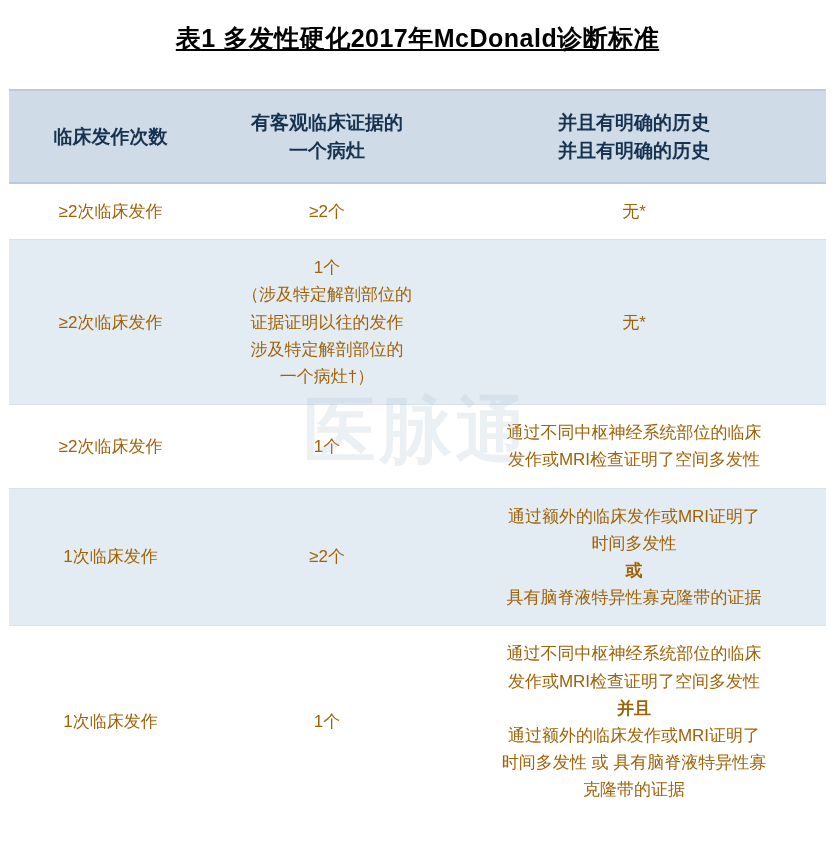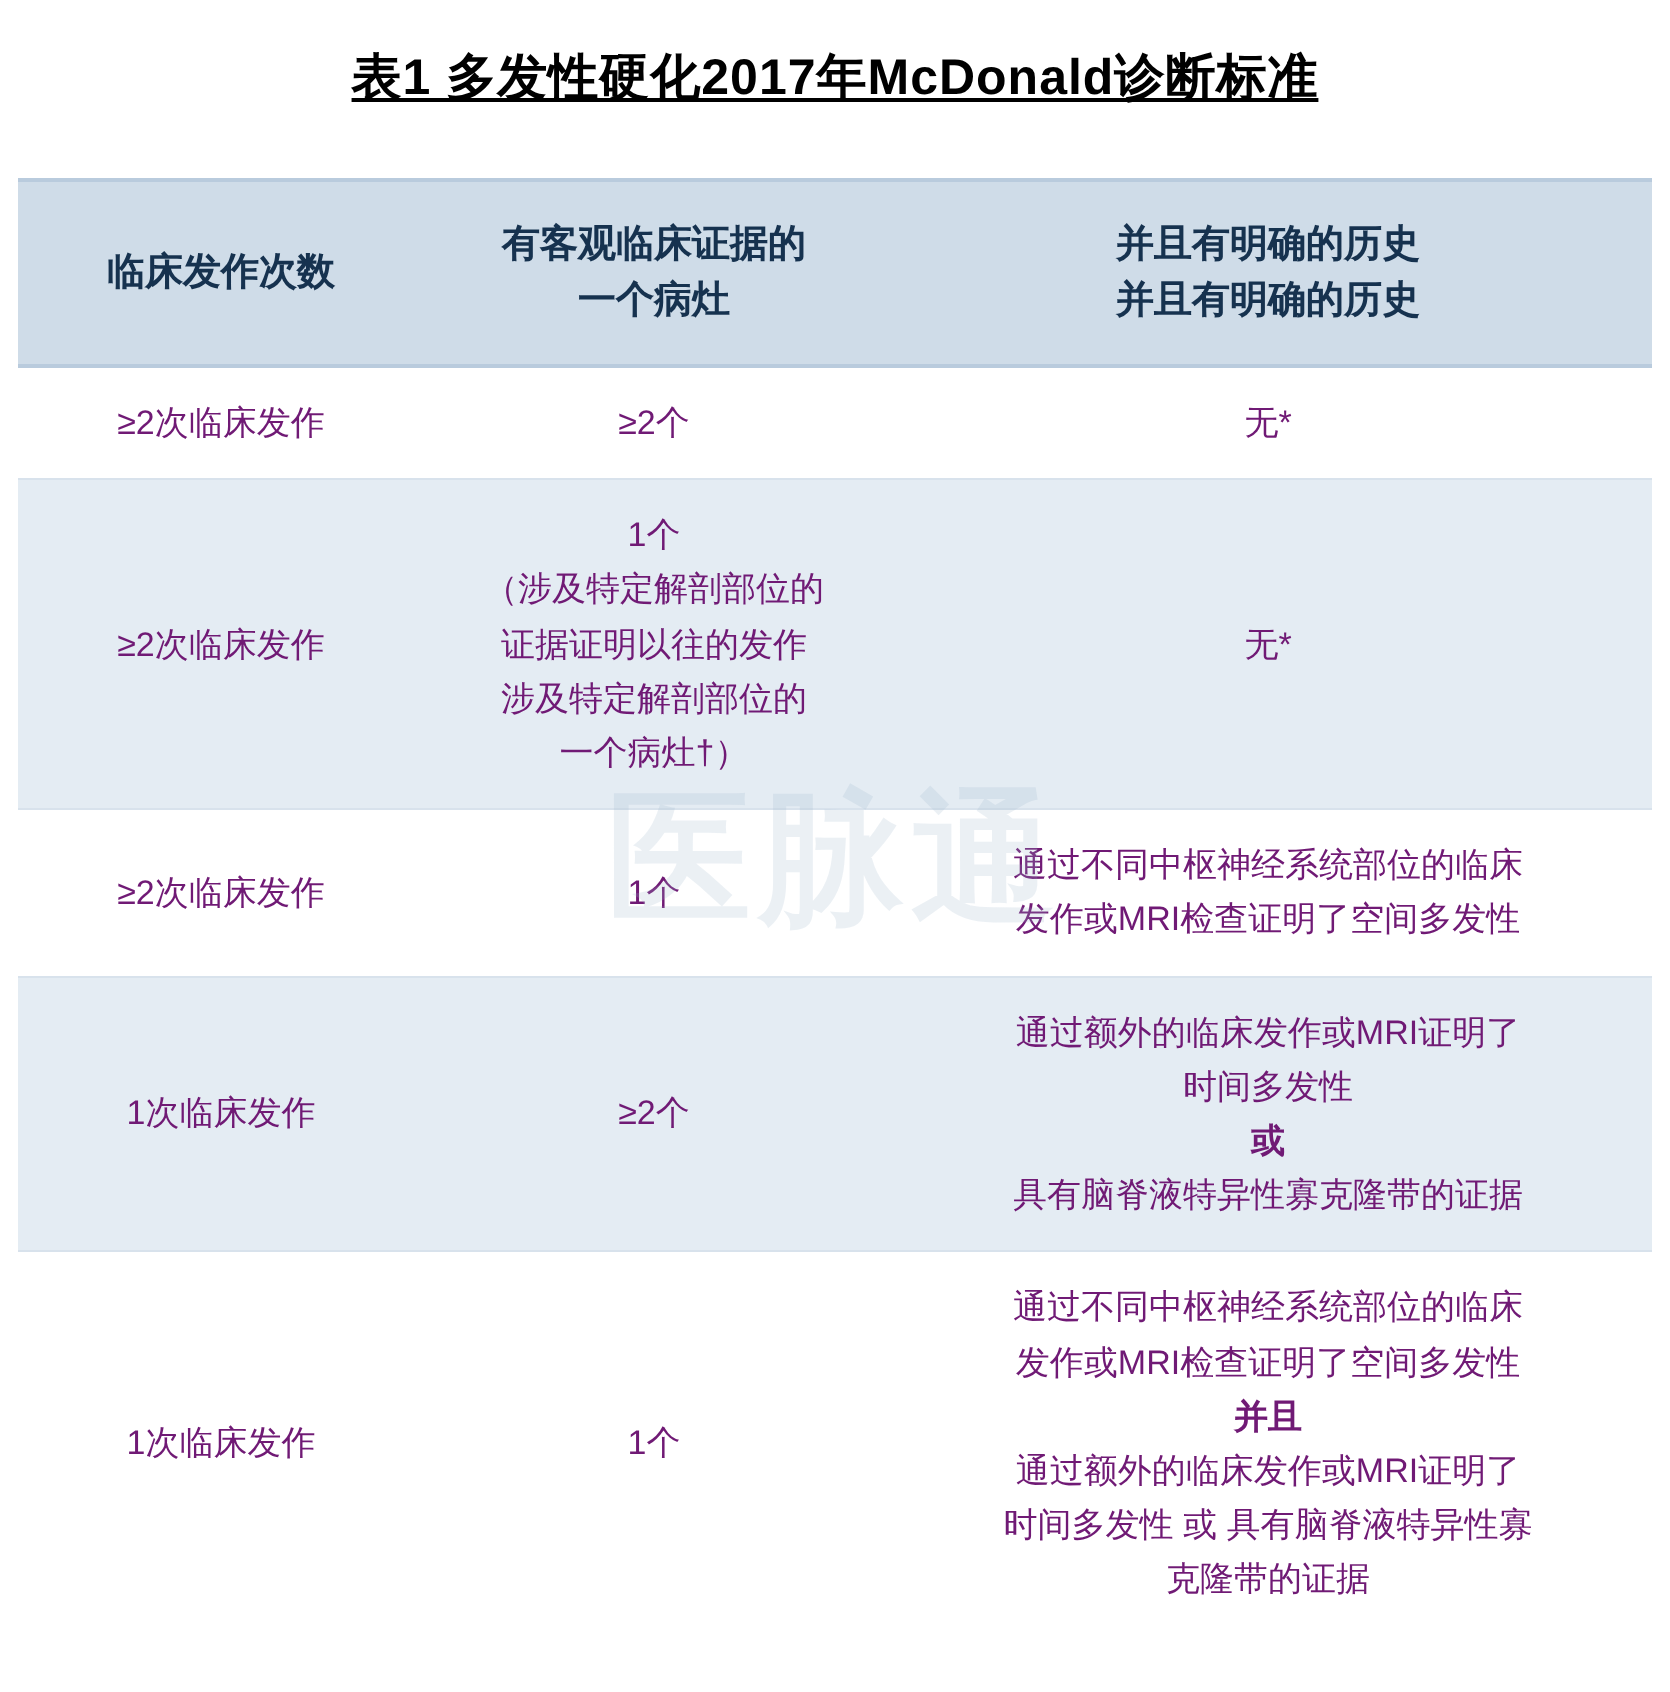--- a/index.html
+++ b/index.html
@@ -51,21 +51,21 @@
     border-top: 2px solid #b9cbdd;
     border-bottom: 2px solid #b9cbdd;
     vertical-align: middle;
   }
   table.dx-table td {
     font-size: 17px;
     text-align: center;
     vertical-align: middle;
     padding: 14px 10px;
     line-height: 1.6;
-    color: #701a75;
+    color: #a16207;
     border-bottom: 1px solid #d8e2ec;
   }
   tr.row-alt td {
     background: #e4ecf3;
   }
   tr.row-plain td {
     background: #ffffff;
   }
   tr.last-row td {
     border-bottom: none;

